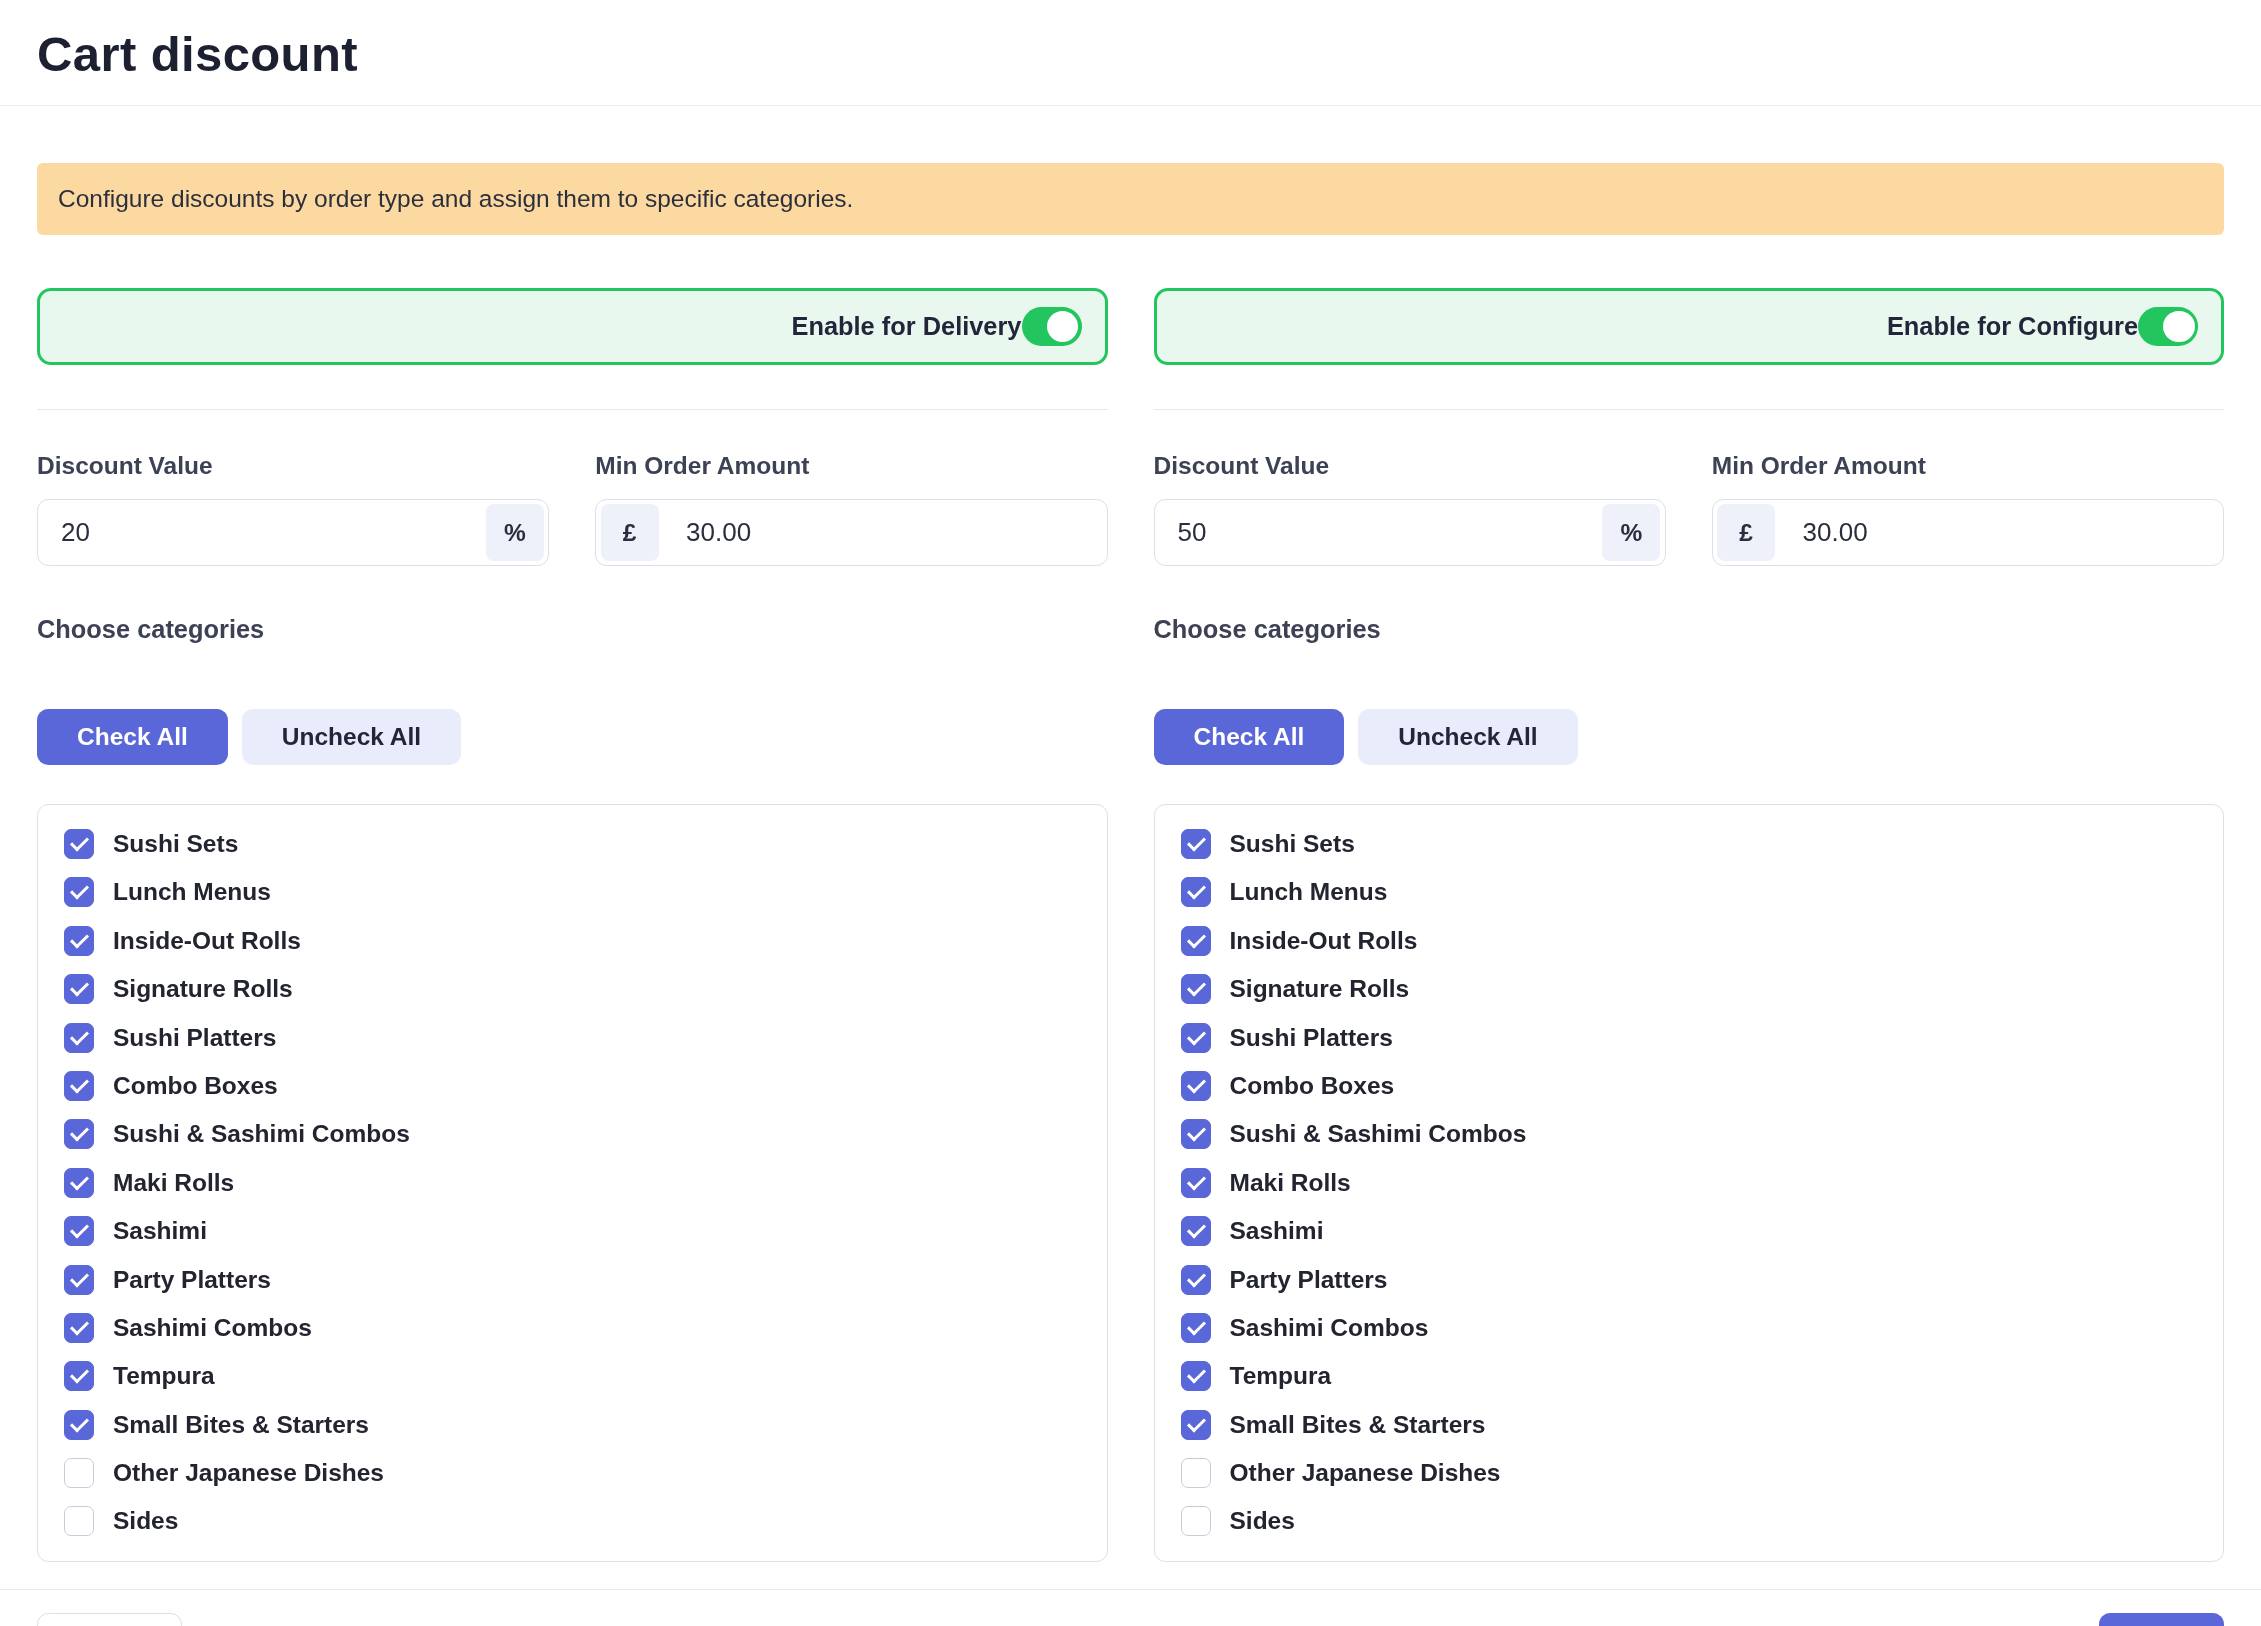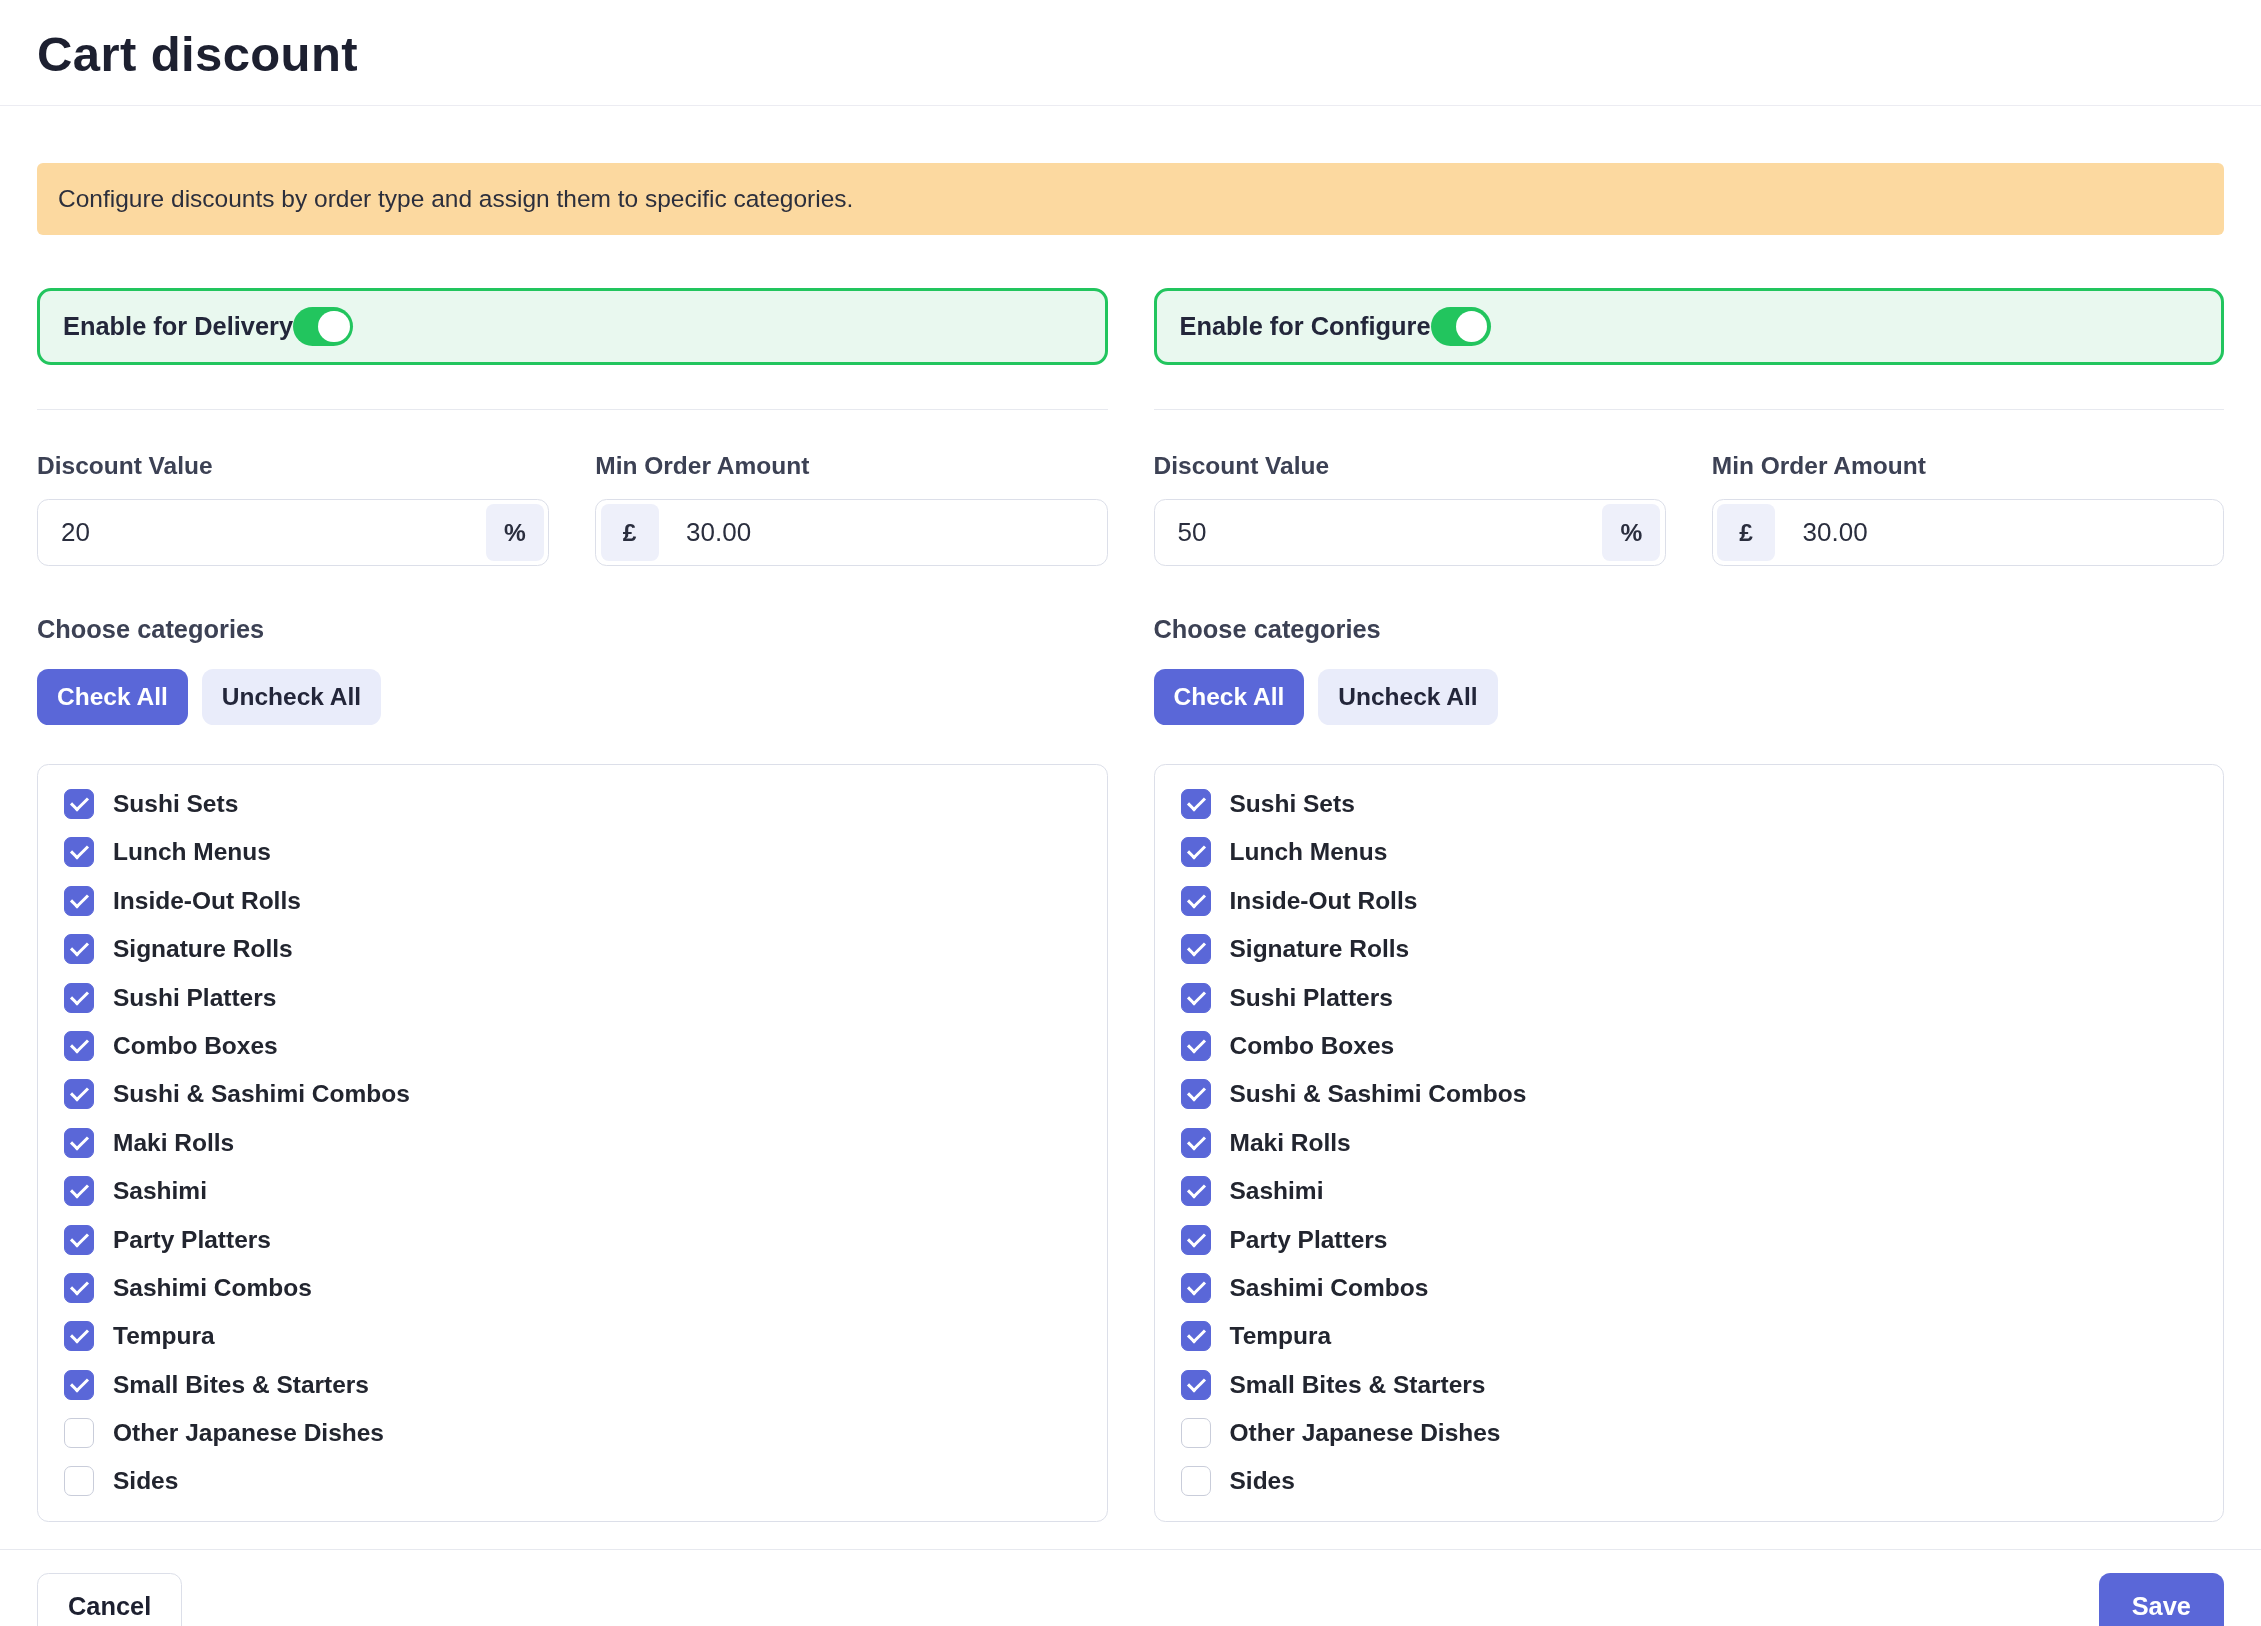--- a/index.html
+++ b/index.html
@@ -33,21 +33,21 @@
     padding:0 21px;font-size:24.5px;color:#2c2f3c;
     margin-bottom:53px;
   }
 
   .columns{display:grid;grid-template-columns:1fr 1fr;column-gap:46px;}
 
   .enable-box{
     border:3.5px solid var(--green);
     background:var(--green-bg);
     border-radius:14px;height:77px;
-    display:flex;align-items:center;justify-content:flex-start;
+    display:flex;align-items:center;justify-content:flex-end;
     padding:0 23px;
   }
   .enable-label{font-size:25.4px;font-weight:700;color:#23263a;}
   .toggle{
     position:relative;width:60px;height:39px;border-radius:875px;
     background:var(--green);display:inline-block;cursor:pointer;flex:0 0 auto;
   }
   .toggle::after{
     content:"";position:absolute;top:3.5px;right:3.5px;width:31.5px;height:31.5px;
     border-radius:50%;background:#ffffff;
@@ -69,22 +69,22 @@
     margin:4.4px;border-radius:7.9px;background:#eef0fa;
     display:flex;align-items:center;justify-content:center;
     width:58px;font-size:24.5px;font-weight:700;color:#2a2e3e;flex:0 0 auto;
   }
 
   .section{margin-top:49px;}
   .choose-heading{font-size:25.4px;font-weight:700;color:var(--text-label);margin-bottom:24.5px;}
   .btn-row{display:flex;gap:14px;margin-bottom:39px;}
   .btn{
     height:56px;border-radius:11.4px;border:none;cursor:pointer;
-    font-family:inherit;font-size:24.5px;font-weight:700;padding:0 20px;
-    display:inline-flex;align-items:center;justify-content:center;
+    font-family:inherit;font-size:24.5px;font-weight:700;padding:0 40px;
+    display:inline-flex;align-items:center;justify-content:center;margin-top:40px;
   }
   .btn-primary{background:var(--accent);color:#ffffff;}
   .btn-soft{background:var(--accent-soft);color:#23263a;}
 
   .cat-list{
     border:1.8px solid var(--border);border-radius:11.4px;
     padding:24.5px 26px;display:flex;flex-direction:column;gap:18.4px;
   }
   .cat-row{display:flex;align-items:center;gap:19px;cursor:pointer;}
   .checkbox{

